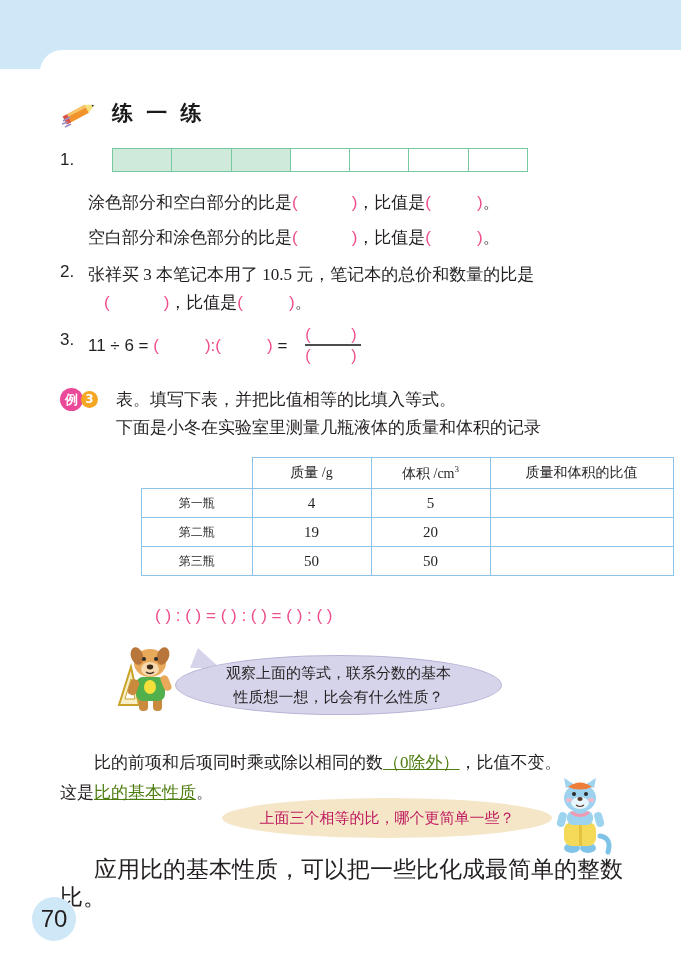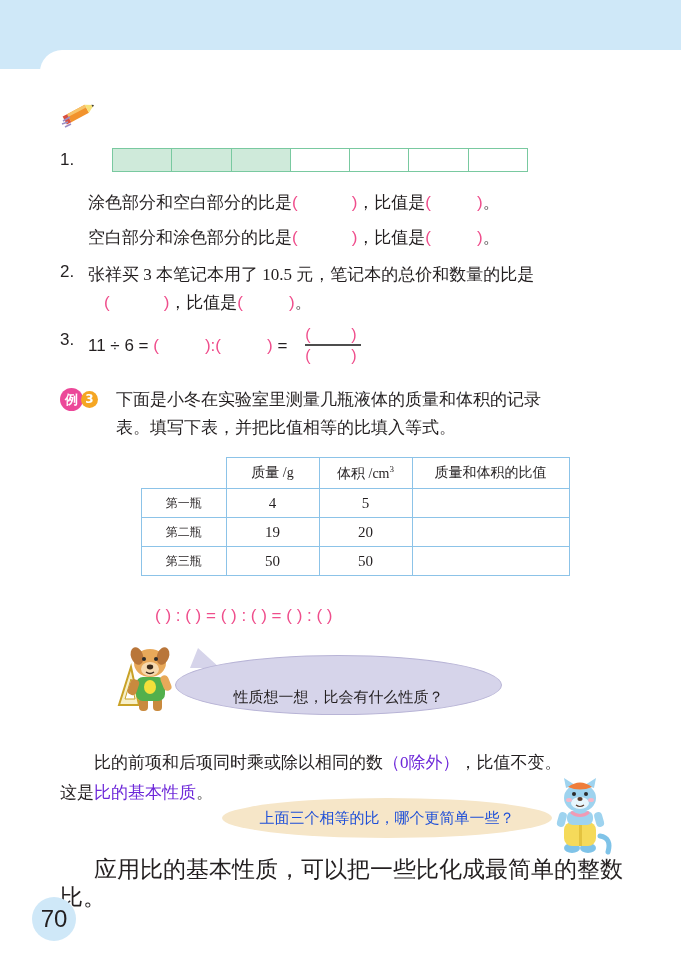--- a/index.html
+++ b/index.html
@@ -71,21 +71,21 @@
     line-height: 30px;
     color: #231f20;
     white-space: nowrap;
   }
   .ex-num {
     position: absolute;
     font-size: 17px;
     font-family: "Liberation Sans", sans-serif;
     color: #231f20;
   }
-  .pink { color: #6d28d9; }
+  .pink { color: #4d7c0f; text-decoration: underline; }
   .pink-paren {
     color: #ef4e8c;
     font-family: "Liberation Sans", sans-serif;
   }
   .blank-sm { display: inline-block; width: 46px; }
   .blank-md { display: inline-block; width: 54px; }
 
   
   .strip {
     position: absolute;
@@ -180,21 +180,21 @@
     left: 141px; top: 457px;
     border-collapse: collapse;
     font-size: 15px;
     color: #231f20;
   }
   .data-table td, .data-table th {
     border: 1px solid #8cc3e8;
     text-align: center;
     font-weight: normal;
     height: 28px;
-    padding: 0 3px;
+    padding: 0 16px;
   }
   .data-table tr:first-child th,
   .data-table tr:first-child td { height: 30px; }
   .data-table .col-label { width: 78px; }
   .data-table .col-mass  { width: 86px; }
   .data-table .col-vol   { width: 86px; }
   .data-table .col-ratio { width: 150px; }
   .data-table .corner { border-left: none; border-top: none; }
   .data-table .hdr { font-size: 14px; }
   .data-table sup { font-size: 9px; }
@@ -267,21 +267,21 @@
     width: 330px; height: 40px;
     background: #f6e6c8;
     border-radius: 50% / 50%;
     display: flex;
     align-items: center;
     justify-content: center;
   }
   .bubble-cream p {
     margin: 0;
     font-size: 15px;
-    color: #1d4ed8;
+    color: #be185d;
     font-family: "Liberation Serif", serif;
     white-space: nowrap;
   }
 
   .final-para {
     position: absolute;
     left: 60px; top: 856px;
     width: 570px;
     font-size: 23px;
     line-height: 28px;
@@ -316,20 +316,21 @@
       <g transform="rotate(-28 20 16)">
         <rect x="8" y="11" width="20" height="9" fill="#f2932c"></rect>
         <rect x="8" y="11" width="20" height="3" fill="#f7c46a"></rect>
         <polygon points="28,11 36,15.5 28,20" fill="#f6e27a"></polygon>
         <polygon points="34,14 36,15.5 34,17" fill="#3b3b3b"></polygon>
         <rect x="3" y="11" width="5" height="9" fill="#d94f3d"></rect>
       </g>
       <path d="M3 24 L10 20 M2 27 L8 25 M5 30 L11 27" stroke="#9b8ec4" stroke-width="1.6" fill="none"></path>
     </svg>
   </span>
+  <span class="section-head-title">练 一 练</span>
 </div>
 
 <div class="ex-num" style="left:60px; top:150px;">1.</div>
 
 <div class="strip">
   <div class="strip-cell filled"></div>
   <div class="strip-cell filled"></div>
   <div class="strip-cell filled"></div>
   <div class="strip-cell empty"></div>
   <div class="strip-cell empty"></div>
@@ -355,22 +356,22 @@
 <div class="ex" style="left:88px; top:328px; font-family:'Liberation Sans',sans-serif;">
   <span>11 ÷ 6 = </span><span class="pink-paren">(<span class="blank-sm"></span>)</span><span class="pink-paren">:</span><span class="pink-paren">(<span class="blank-sm"></span>)</span>&nbsp;<span>=</span><span class="frac"><span class="num">(    )</span><span class="bar"></span><span class="den">(    )</span></span>
 </div>
 
 <div class="example-block">
   <span class="badge">
     <span class="badge-circle">例</span>
     <span class="badge-num">3</span>
   </span>
   <div class="example-text">
+    <div>表。填写下表，并把比值相等的比填入等式。</div>
     <div>下面是小冬在实验室里测量几瓶液体的质量和体积的记录</div>
-    <div>表。填写下表，并把比值相等的比填入等式。</div>
   </div>
 </div>
 
 <table class="data-table">
   <tbody>
       <tr>
     <th class="corner col-label"></th>
     <th class="hdr col-mass">质量 /g</th>
     <th class="hdr col-vol"><span>体积 /cm</span><sup>3</sup></th>
     <th class="hdr col-ratio">质量和体积的比值</th>
@@ -419,21 +420,21 @@
     <ellipse cx="35" cy="26" rx="9" ry="7" fill="#f6d9ae"></ellipse>
     <ellipse cx="35" cy="24" rx="3.2" ry="2.4" fill="#3b2a1a"></ellipse>
     <circle cx="29" cy="16" r="2" fill="#2b2b2b"></circle>
     <circle cx="41" cy="16" r="2" fill="#2b2b2b"></circle>
     <path d="M31 29 q4 3 8 0" stroke="#3b2a1a" stroke-width="1.3" fill="none"></path>
   </svg>
 </div>
 <div class="bubble-purple-tail"></div>
 <div class="bubble-purple">
   <p>
-    <br>
+    <span>观察上面的等式，联系分数的基本</span><br>
     <span>性质想一想，比会有什么性质？</span>
   </p>
 </div>
 
 <div class="prop-para">
   <span class="indent"></span><span>比的前项和后项同时乘或除以相同的数</span><span class="pink">（0除外）</span><span>，比值不变。</span><br><span>这是</span><span class="pink">比的基本性质</span><span>。</span>
 </div>
 
 <div class="bubble-cream">
   <p>上面三个相等的比，哪个更简单一些？</p>

